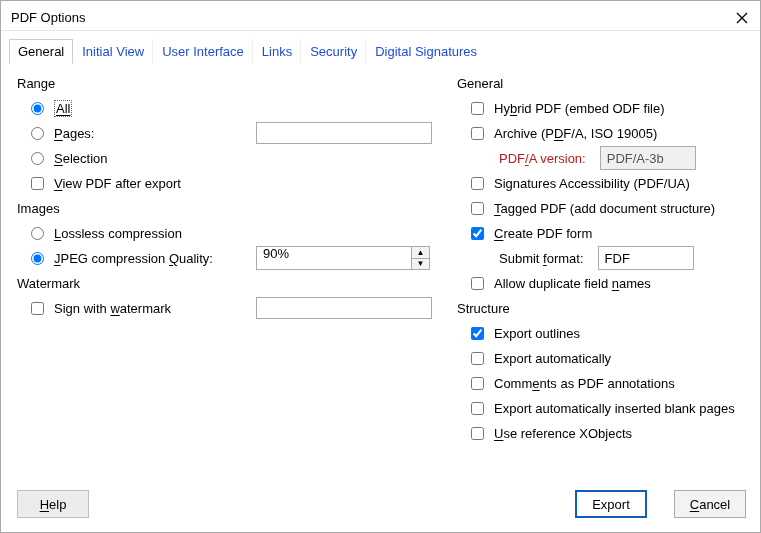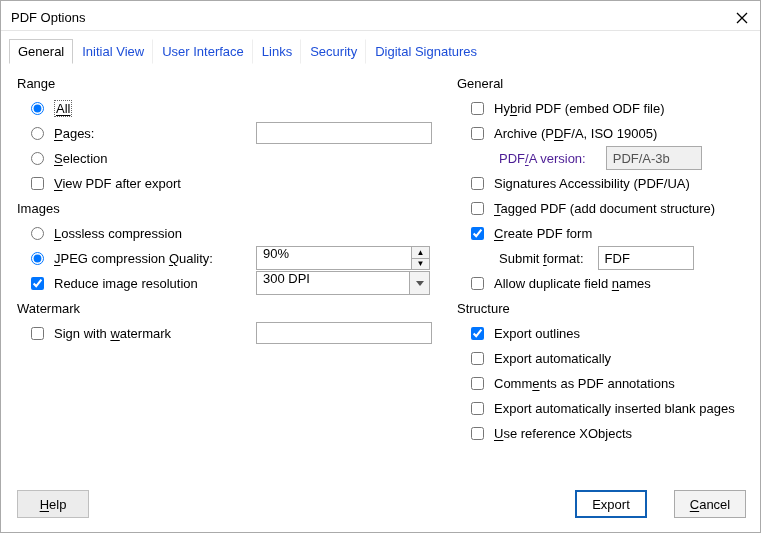--- a/index.html
+++ b/index.html
@@ -195,32 +195,20 @@
         <input type="radio" name="imgcomp" checked="" style="">
         <label style="width:196px"><span></span><span class="underline-key">J</span><span>PEG compression </span><span class="underline-key">Q</span><span>uality:</span></label>
         <div class="spinner">
           <input type="text" value="90%" style="">
           <div class="spin-btns">
             <div>▲</div>
             <div>▼</div>
           </div>
         </div>
       </div>
-      <div class="row checkbox">
-        <input type="checkbox" checked="" style="">
-        <label style="width:196px">Reduce image resolution</label>
-        <div class="combo resolution">
-          <input type="text" value="300 DPI" style="">
-          <div class="combo-btn">
-              <svg viewBox="0 0 8 5">
-                <path d="M0 0 L4 5 L8 0 Z" fill="#555"></path>
-              </svg>
-            </div>
-        </div>
-      </div>
     </div>
 
     <div class="section-title">Watermark</div>
     <div class="indent">
       <div class="row checkbox">
         <input type="checkbox" style="">
         <label style="width:196px"><span>Sign with </span><span class="underline-key">w</span><span>atermark</span></label>
         <input type="text" class="field watermark-field" value="" style="">
       </div>
     </div>
@@ -231,22 +219,22 @@
     <div class="indent">
       <div class="row checkbox">
         <input type="checkbox" style="">
         <label><span>Hy</span><span class="underline-key">b</span><span>rid PDF (embed ODF file)</span></label>
       </div>
       <div class="row checkbox">
         <input type="checkbox" style="">
         <label><span>Archive (P</span><span class="underline-key">D</span><span>F/A, ISO 19005)</span></label>
       </div>
       <div class="row sublabel-indent">
-        <label style="color:#4c1d95"><span>PDF</span><span class="underline-key">/</span><span>A version:</span></label>
-        <div class="combo pdfa" style="margin-left:14px">
+        <label style="color:#b91c1c"><span>PDF</span><span class="underline-key">/</span><span>A version:</span></label>
+        <div class="combo pdfa" style="margin-left:8px">
           <input type="text" disabled="" value="PDF/A-3b" style="">
 
         </div>
       </div>
       <div class="row checkbox">
         <input type="checkbox" style="">
         <label>Signatures Accessibility (PDF/UA)</label>
       </div>
       <div class="row checkbox">
         <input type="checkbox" style="">

